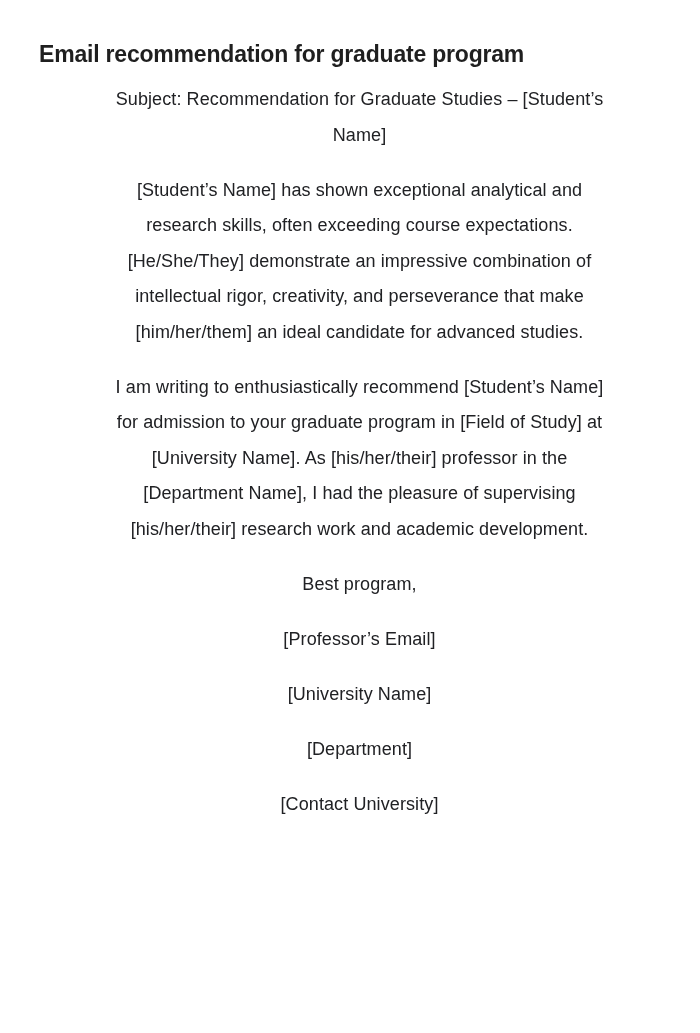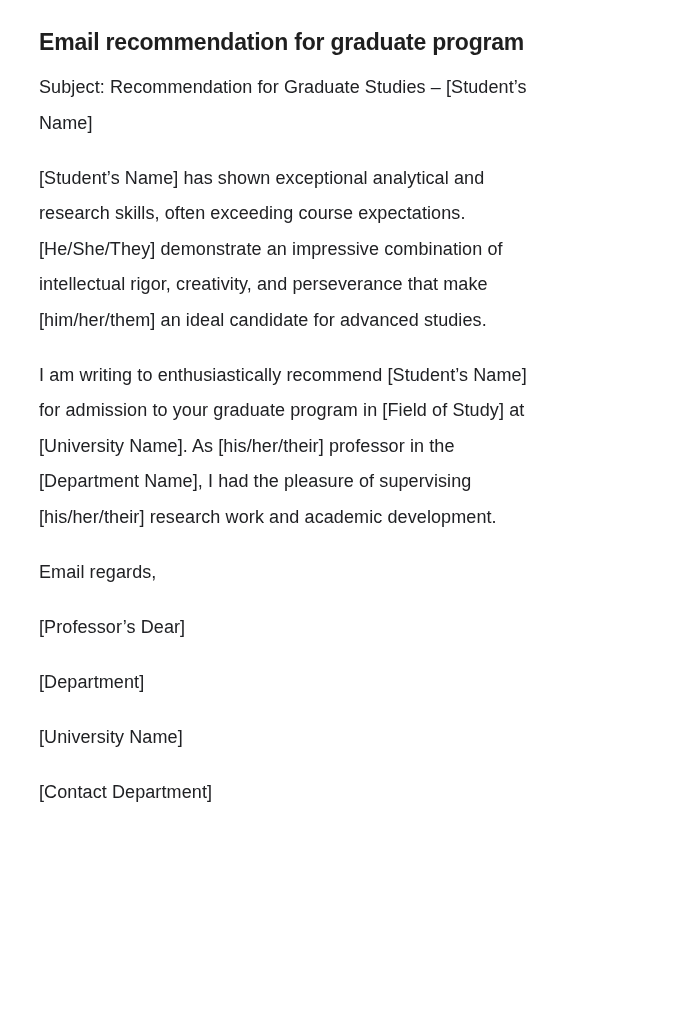--- a/index.html
+++ b/index.html
@@ -11,43 +11,44 @@
   .page {
     position: relative;
     width: 700px;
     min-height: 1033px;
     box-sizing: border-box;
     padding: 27px 20px 40px 39px;
     background: var(--bg, #ffffff);
     overflow: hidden;
   }
   h1.title {
-    margin: 0 0 13px 0;
+    margin: 12px 0 13px 0;
     font-size: 23px;
     line-height: 30px;
     font-weight: 700;
     letter-spacing: -0.2px;
     color: var(--title-color, #1f1f1f);
   }
   p.para {
     margin: 0 0 19.5px 0;
     font-size: 18px;
     line-height: 35.5px;
     letter-spacing: 0.1px;
     color: var(--text-color, #202124);
+    text-align: center;
   }
 </style>
 </head>
 <body>
 
 <main class="page">
   <h1 class="title">Email recommendation for graduate program</h1>
   <section class="letter">
       <p class="para">Subject: Recommendation for Graduate Studies – [Student’s<br>Name]</p>
       <p class="para">[Student’s Name] has shown exceptional analytical and<br>research skills, often exceeding course expectations.<br>[He/She/They] demonstrate an impressive combination of<br>intellectual rigor, creativity, and perseverance that make<br>[him/her/them] an ideal candidate for advanced studies.</p>
       <p class="para">I am writing to enthusiastically recommend [Student’s Name]<br>for admission to your graduate program in [Field of Study] at<br>[University Name]. As [his/her/their] professor in the<br>[Department Name], I had the pleasure of supervising<br>[his/her/their] research work and academic development.</p>
-      <p class="para">Email regards,</p>
-      <p class="para">[Professor’s Dear]</p>
+      <p class="para">Best program,</p>
+      <p class="para">[Professor’s Email]</p>
+      <p class="para">[University Name]</p>
       <p class="para">[Department]</p>
-      <p class="para">[University Name]</p>
-      <p class="para">[Contact Department]</p>
+      <p class="para">[Contact University]</p>
     </section>
 </main>
 
 </body></html>

